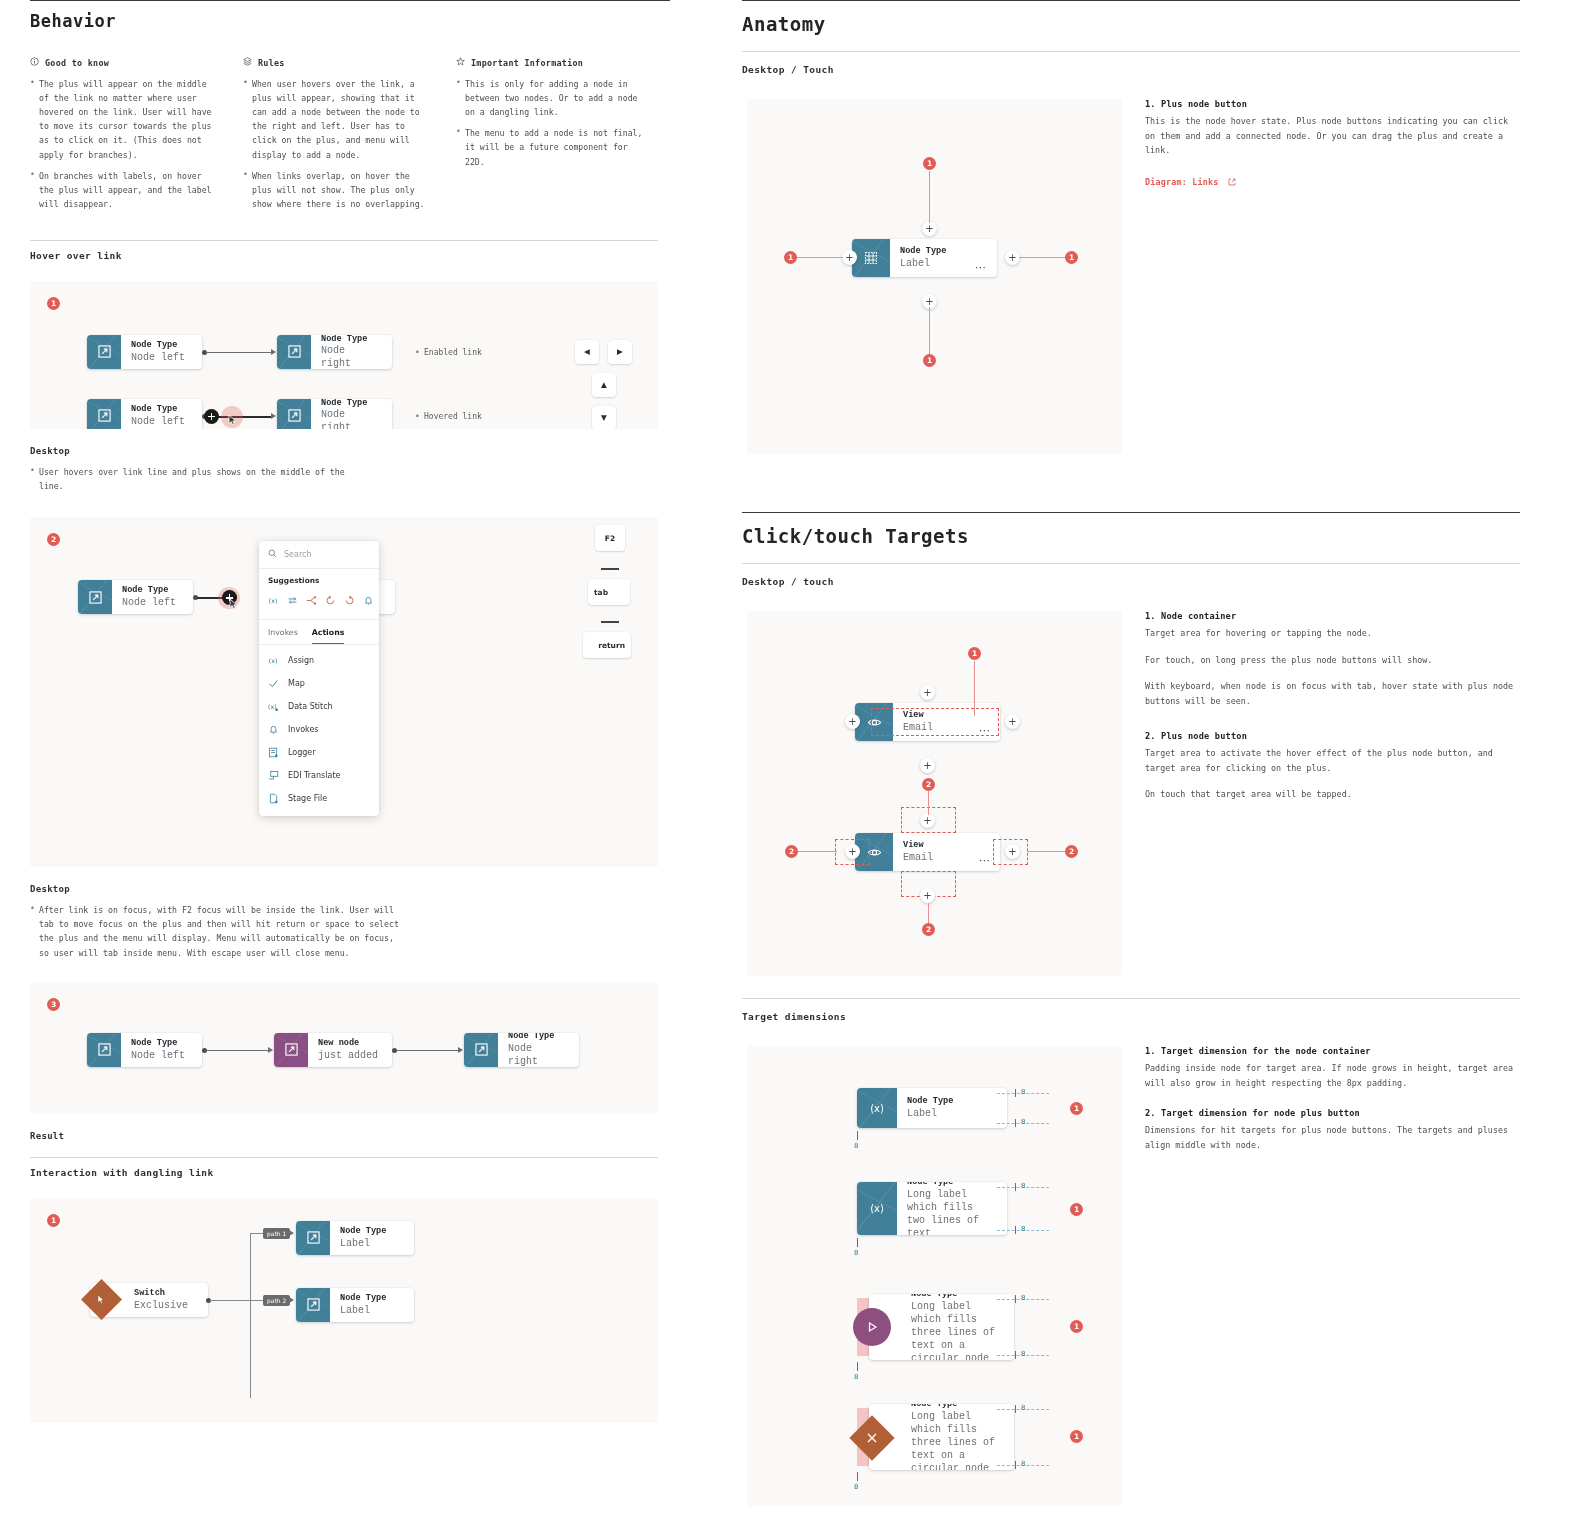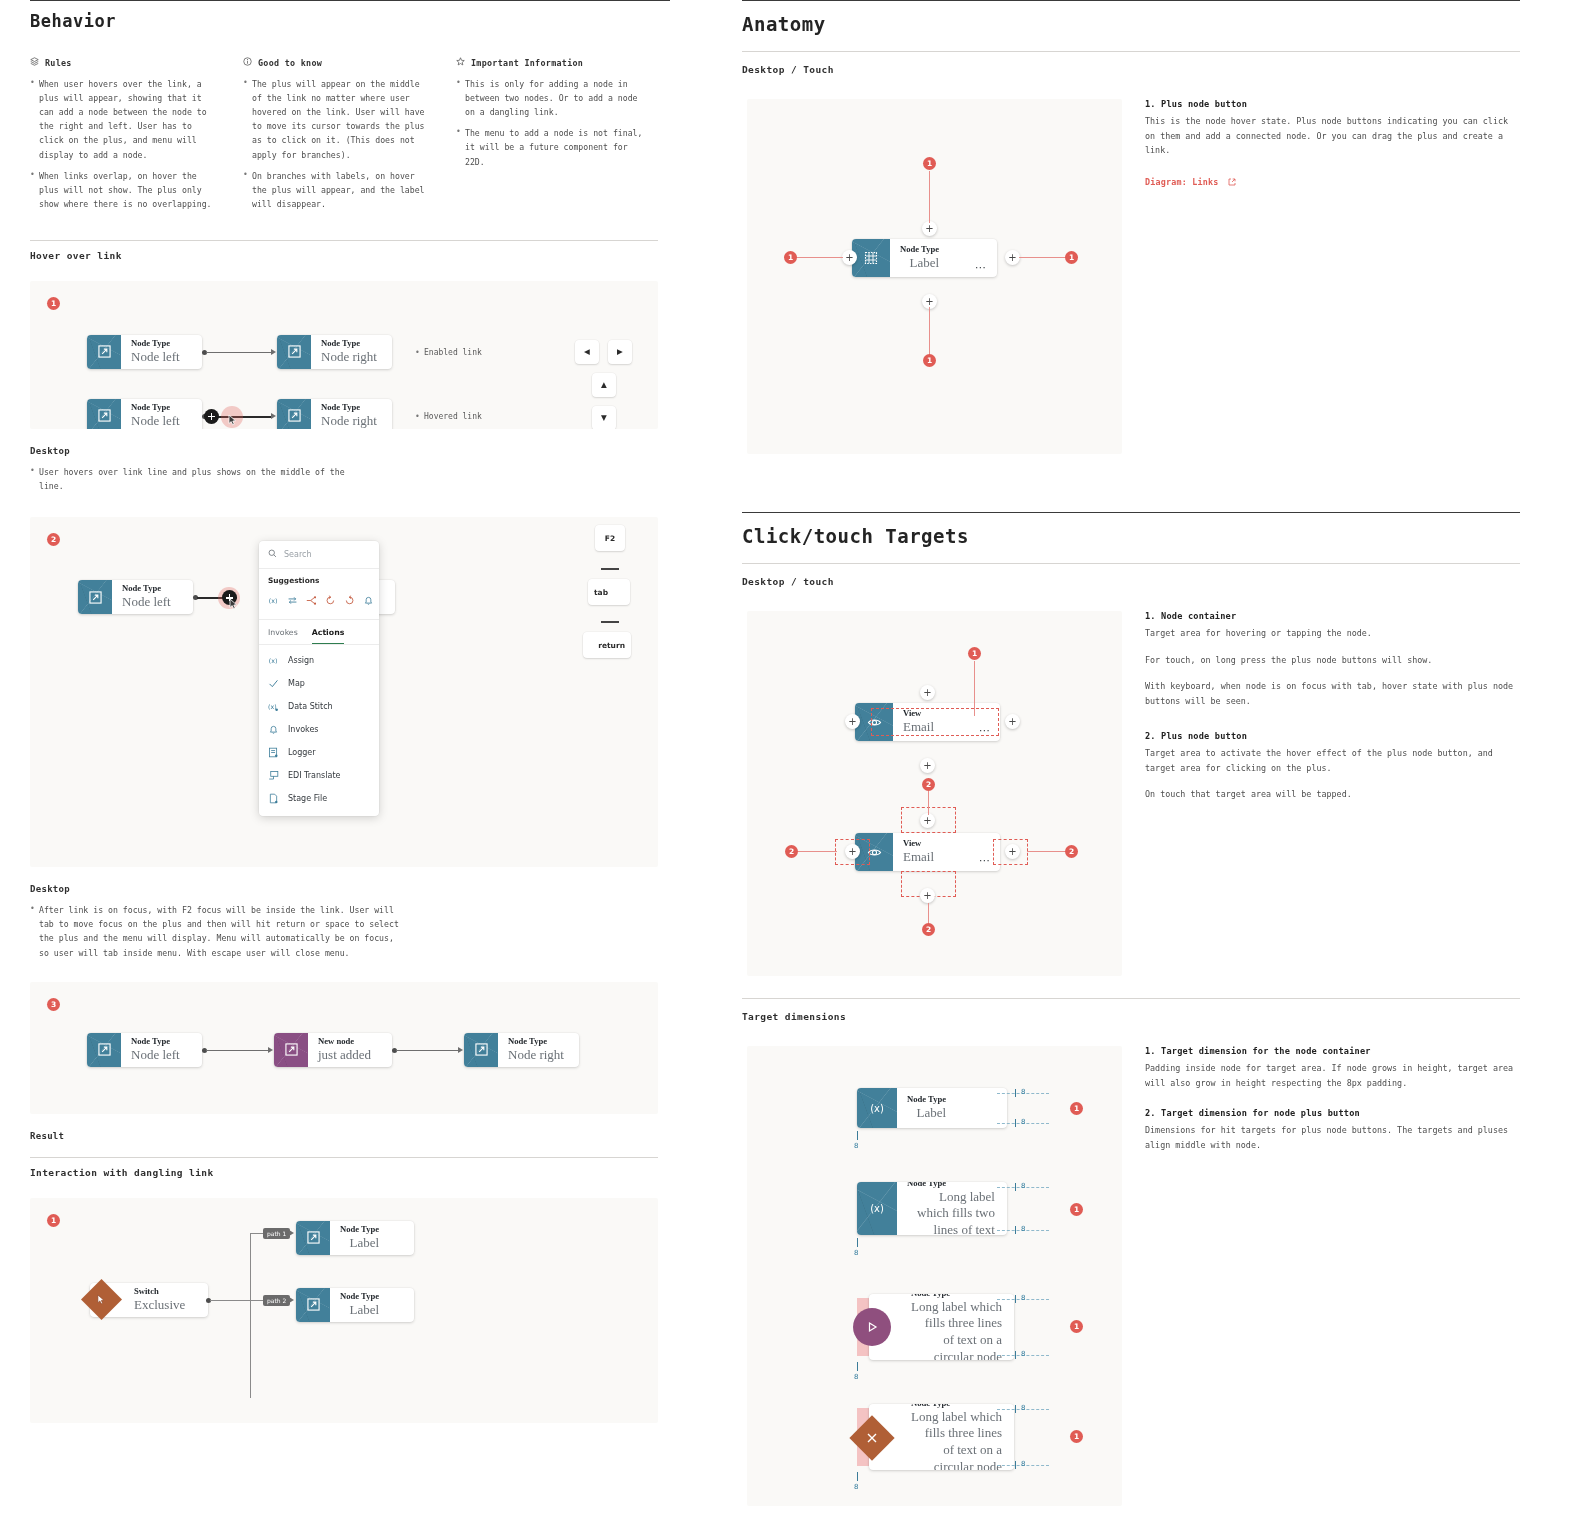--- a/index.html
+++ b/index.html
@@ -79,24 +79,24 @@
   .node .ico.purple { background: #8a4f84; }
   .node .ico::after {
     content: ""; position: absolute; inset: 0;
     background:
       linear-gradient(128deg, transparent 46%, rgba(255,255,255,.17) 47%, transparent 48%),
       linear-gradient(28deg, transparent 60%, rgba(255,255,255,.14) 61%, transparent 62%),
       linear-gradient(70deg, transparent 28%, rgba(0,0,0,.07) 29%, transparent 30%);
   }
   .node .txt {
     padding: 0 12px 0 10px; display: flex; flex-direction: column;
-    justify-content: center; font-family: Liberation Serif, serif;
+    justify-content: center; font-family: Liberation Mono, monospace;
   }
   .node .t1 { font-size: 8.6px; font-weight: 700; color: #24292e; line-height: 1.25; }
-  .node .t2 { font-size: 13px; color: #6b7177; line-height: 1.3; text-align: right; }
+  .node .t2 { font-size: 10px; color: #6b7177; line-height: 1.3; }
 
   .link-line { position: absolute; height: 1px; background: #6e6e6e; }
   .link-dot {
     position: absolute; width: 5px; height: 5px; border-radius: 50%;
     background: #4d4d4d;
   }
   .arrowhead {
     position: absolute; width: 0; height: 0;
     border-top: 3px solid transparent; border-bottom: 3px solid transparent;
     border-left: 5px solid #6e6e6e;
@@ -204,52 +204,52 @@
 <body>
 
 <div class="page">
 
   <div class="col-left">
 
     <div class="rule-top" style="width:640px;"></div>
     <h1 class="section-title">Behavior</h1>
 
     <div class="notes-row">
+
+      <div class="notes-col">
+        <div class="notes-head">
+          <span>
+            <svg width="9" height="9" viewBox="0 0 12 12">
+                <circle cx="6" cy="6" r="5" fill="none" stroke="#555" stroke-width="1"></circle>
+                <line x1="6" y1="5" x2="6" y2="9" stroke="#555" stroke-width="1"></line>
+                <circle cx="6" cy="3.3" r=".7" fill="#555"></circle>
+              </svg>
+          </span>
+          <span>Good to know</span>
+        </div>
+        <ul class="bullets">
+          <li>The plus will appear on the middle of the link no matter where user hovered on the link. User will have to move its cursor towards the plus as to click on it. (This does not apply for branches).</li>
+          <li>On branches with labels, on hover the plus will appear, and the label will disappear.</li>
+        </ul>
+      </div>
 
       <div class="notes-col">
         <div class="notes-head">
           <span>
             <svg width="9" height="9" viewBox="0 0 12 12">
                 <polygon points="6,1 11,3.5 6,6 1,3.5" fill="none" stroke="#555" stroke-width="1"></polygon>
                 <polyline points="1,6 6,8.5 11,6" fill="none" stroke="#555" stroke-width="1"></polyline>
                 <polyline points="1,8.5 6,11 11,8.5" fill="none" stroke="#555" stroke-width="1"></polyline>
               </svg>
           </span>
           <span>Rules</span>
         </div>
         <ul class="bullets">
           <li>When user hovers over the link, a plus will appear, showing that it can add a node between the node to the right and left. User has to click on the plus, and menu will display to add a node.</li>
           <li>When links overlap, on hover the plus will not show. The plus only show where there is no overlapping.</li>
-        </ul>
-      </div>
-
-      <div class="notes-col">
-        <div class="notes-head">
-          <span>
-            <svg width="9" height="9" viewBox="0 0 12 12">
-                <circle cx="6" cy="6" r="5" fill="none" stroke="#555" stroke-width="1"></circle>
-                <line x1="6" y1="5" x2="6" y2="9" stroke="#555" stroke-width="1"></line>
-                <circle cx="6" cy="3.3" r=".7" fill="#555"></circle>
-              </svg>
-          </span>
-          <span>Good to know</span>
-        </div>
-        <ul class="bullets">
-          <li>The plus will appear on the middle of the link no matter where user hovered on the link. User will have to move its cursor towards the plus as to click on it. (This does not apply for branches).</li>
-          <li>On branches with labels, on hover the plus will appear, and the label will disappear.</li>
         </ul>
       </div>
 
       <div class="notes-col">
         <div class="notes-head">
           <span>
             <svg width="9" height="9" viewBox="0 0 12 12">
                 <polygon points="6,1 7.4,4.4 11,4.7 8.3,7.1 9.1,10.6 6,8.7 2.9,10.6 3.7,7.1 1,4.7 4.6,4.4" fill="none" stroke="#555" stroke-width="1"></polygon>
               </svg>
           </span>

